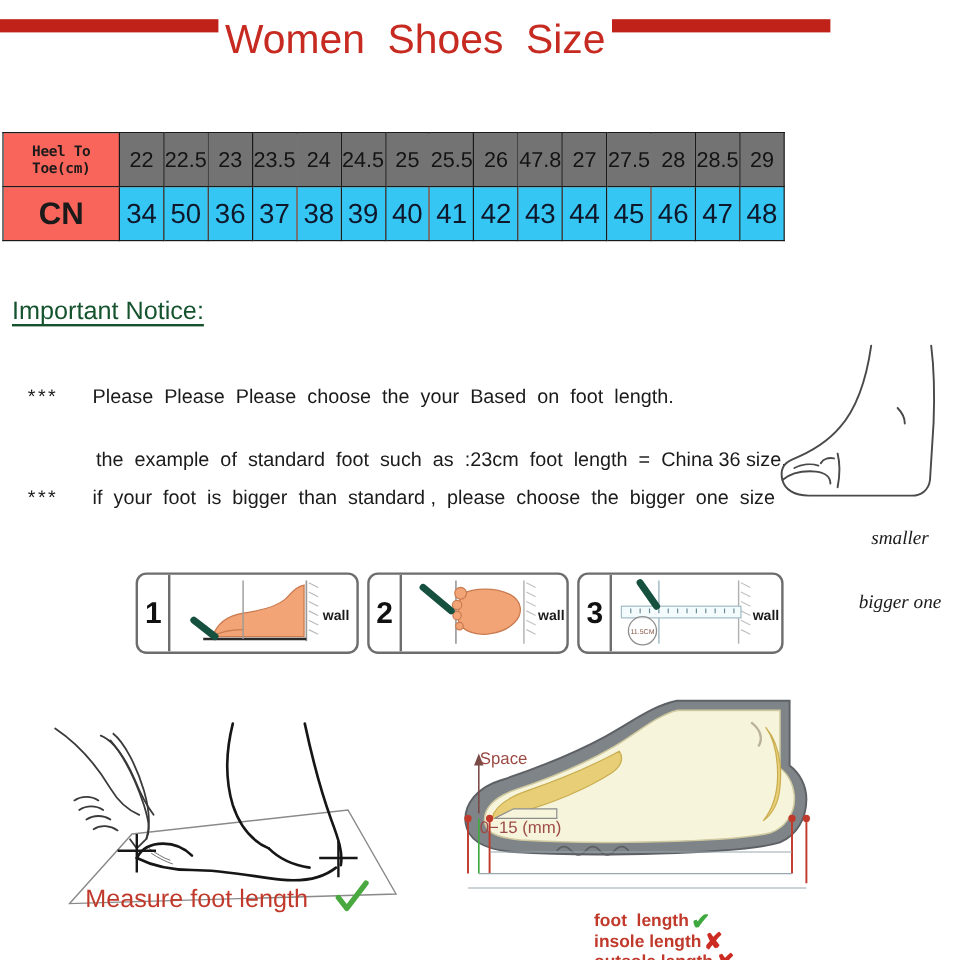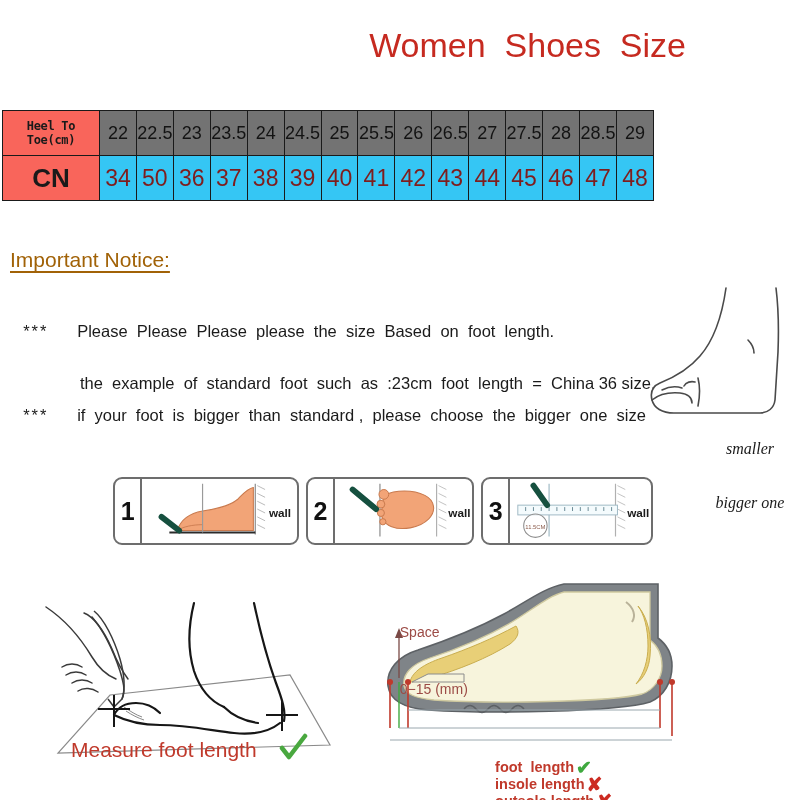--- a/index.html
+++ b/index.html
@@ -16,23 +16,22 @@
   }
 
   
   #title-bar {
     position: absolute;
     top: 16px;
     left: 0;
     width: 692px;
     height: 58px;
     display: flex;
-    align-items: flex-end;
+    align-items: flex-start;
     justify-content: center;
-    flex-direction: column;
   }
   .title-rule {
     height: 11px;
     background: #c02119;
     flex: 1 1 auto;
   }
   #title-text {
     font-size: 34px;
     color: #c62a20;
     font-family: "Liberation Sans", sans-serif;
@@ -75,33 +74,33 @@
     font-family: "Liberation Sans", sans-serif;
   }
   td.cm {
     background: #737373;
     color: #131313;
     font-size: 18px;
     font-family: Liberation Sans, sans-serif;
   }
   td.cn {
     background: #35c6f4;
-    color: #7f1d1d;
+    color: #0f172a;
     font-size: 23px;
     font-family: "Liberation Sans", sans-serif;
     margin-top: 44px;
   }
 
   
   #notice-heading {
     position: absolute;
     top: 248px;
     left: 10px;
     font-size: 21px;
-    color: #a16207;
+    color: #14532d;
     text-decoration: underline;
     text-underline-offset: 4px;
     font-family: "Liberation Sans", sans-serif;
   }
   .notice-block {
     position: absolute;
     left: 14px;
     font-size: 16.5px;
     color: #1b1b1b;
     font-family: "Liberation Sans", sans-serif;
@@ -258,21 +257,21 @@
       <td class="hdr small">Heel To Toe(cm)</td>
       <td class="cm">22</td>
       <td class="cm">22.5</td>
       <td class="cm">23</td>
       <td class="cm">23.5</td>
       <td class="cm">24</td>
       <td class="cm">24.5</td>
       <td class="cm">25</td>
       <td class="cm">25.5</td>
       <td class="cm">26</td>
-      <td class="cm">26.5</td>
+      <td class="cm">47.8</td>
       <td class="cm">27</td>
       <td class="cm">27.5</td>
       <td class="cm">28</td>
       <td class="cm">28.5</td>
       <td class="cm">29</td>
     </tr>
     <tr>
       <td class="hdr big">CN</td>
       <td class="cn">34</td>
       <td class="cn">50</td>
@@ -289,21 +288,21 @@
       <td class="cn">46</td>
       <td class="cn">47</td>
       <td class="cn">48</td>
     </tr>
   </tbody>
 </table>
 
 <div id="notice-heading">Important Notice:</div>
 
 <div class="notice-block" id="notice-1">
-  <span class="stars">***</span><span>Please  Please  Please  please  the  size  Based  on  foot  length.</span>
+  <span class="stars">***</span><span>Please  Please  Please  choose  the  your  Based  on  foot  length.</span>
   <span class="nline-indent">the  example  of  standard  foot  such  as  :23cm  foot  length  =  China 36 size.</span>
 </div>
 
 <div class="notice-block" id="notice-2">
   <span class="stars">***</span><span>if  your  foot  is  bigger  than  standard ,  please  choose  the  bigger  one  size</span>
 </div>
 
 <div id="foot-sketch">
   <svg viewBox="0 0 152 175" xmlns="http://www.w3.org/2000/svg">
     <g fill="none" stroke="#4a4a4a" stroke-width="1.6" stroke-linecap="round" stroke-linejoin="round">

